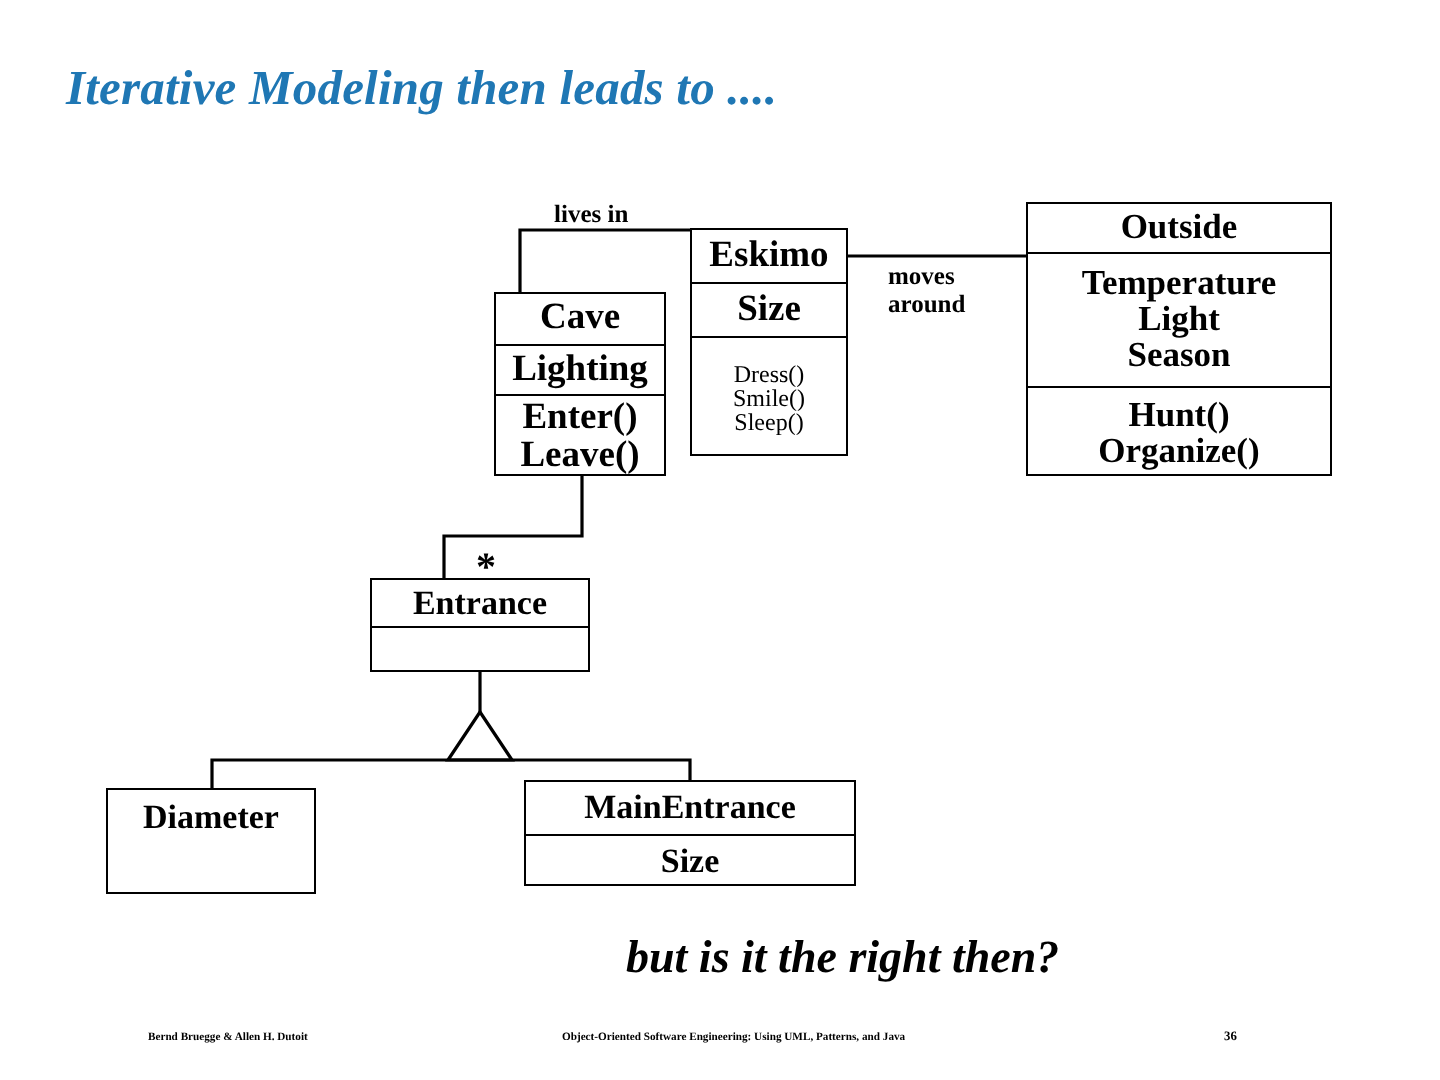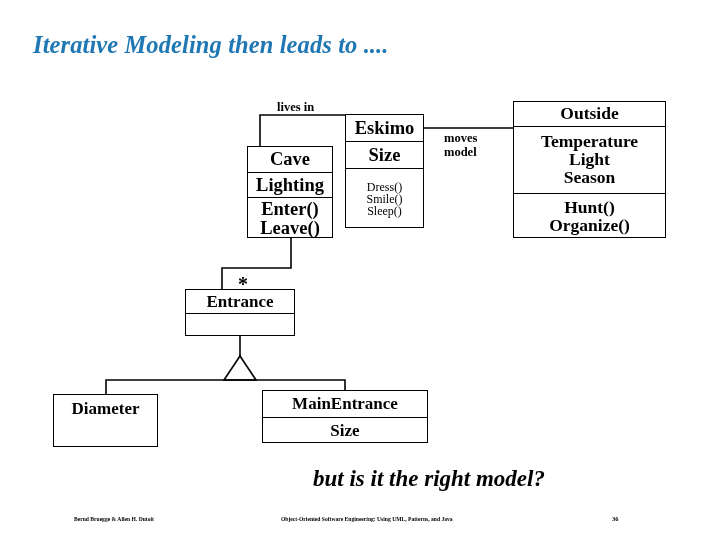--- a/index.html
+++ b/index.html
@@ -227,24 +227,24 @@
     </div>
     <div class="uml-compartment c-attr">
       <div class="uml-line">Size</div>
     </div>
   </div>
 
   <div class="assoc-label" id="label-lives-in">lives in</div>
 
   <div class="assoc-label" id="label-moves-around">
     <div>moves</div>
-    <div>model</div>
+    <div>around</div>
   </div>
 
   <div class="multiplicity" id="mult-entrance-star">*</div>
 
-  <div id="caption">but is it the right model?</div>
+  <div id="caption">but is it the right then?</div>
 
   <div class="footer-text" id="footer-authors">Bernd Bruegge &amp; Allen H. Dutoit</div>
   <div class="footer-text" id="footer-booktitle">Object-Oriented Software Engineering: Using UML, Patterns, and Java</div>
   <div class="footer-text" id="footer-pagenum">36</div>
 
 </div>
 
 </body></html>

